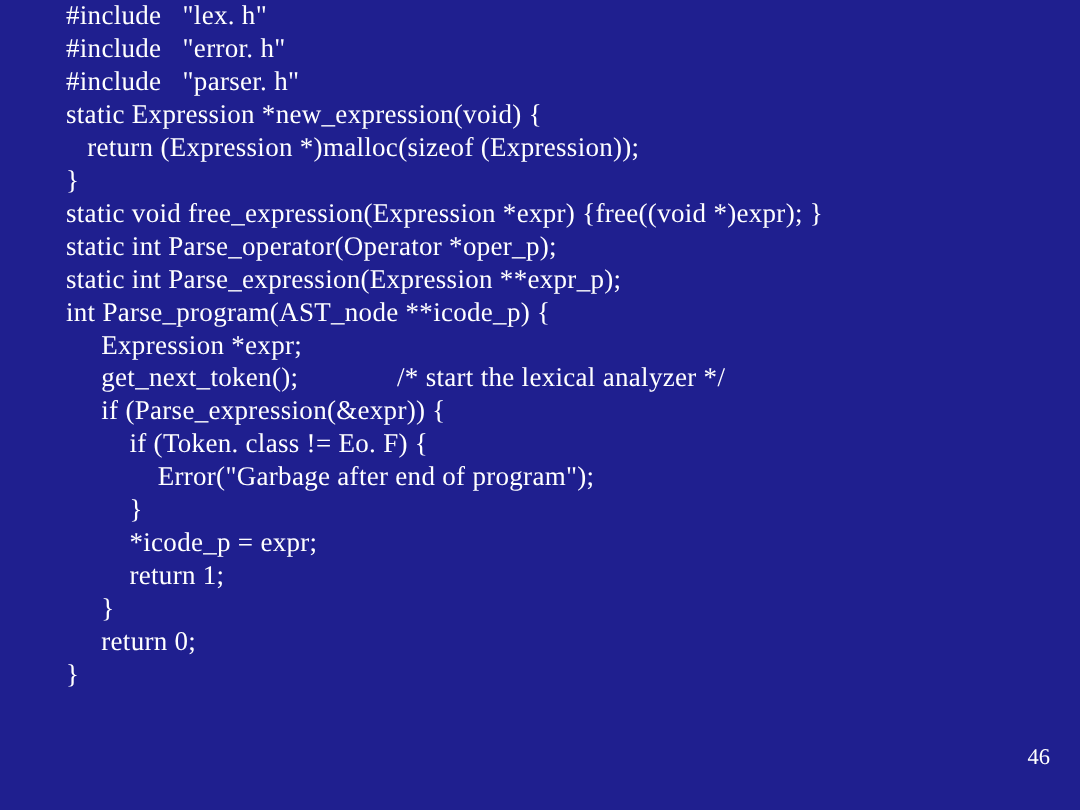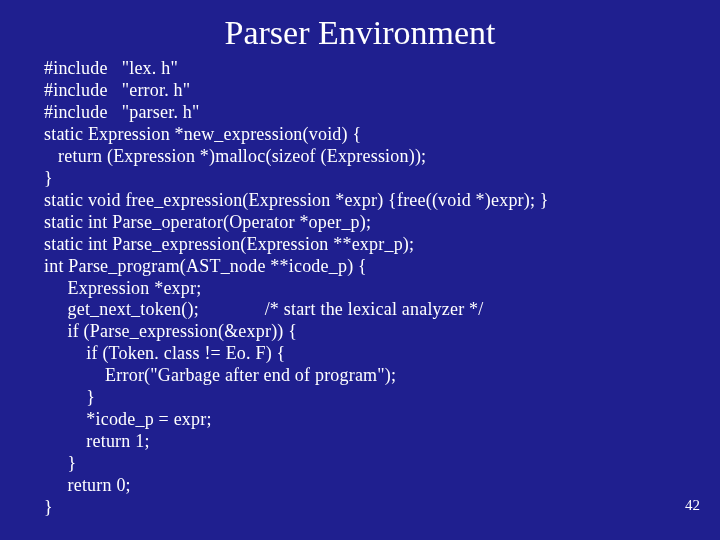--- a/index.html
+++ b/index.html
@@ -41,21 +41,20 @@
     right: 20px;
     bottom: 26px;
     font-size: 15px;
     color: #ffffff;
   }
 </style>
 </head>
 <body>
 
 <div class="slide">
-  <div class="title">Parser Environment</div>
   <div class="code">#include   "lex. h"
 #include   "error. h"
 #include   "parser. h"
 static Expression *new_expression(void) {
    return (Expression *)malloc(sizeof (Expression));
 }
 static void free_expression(Expression *expr) {free((void *)expr); }
 static int Parse_operator(Operator *oper_p);
 static int Parse_expression(Expression **expr_p);
 int Parse_program(AST_node **icode_p) {
@@ -63,14 +62,14 @@
      get_next_token();              /* start the lexical analyzer */
      if (Parse_expression(&amp;expr)) {
          if (Token. class != Eo. F) {
              Error("Garbage after end of program");
          }
          *icode_p = expr;
          return 1;
      }
      return 0;
 }</div>
-  <div class="pagenum">42</div>
+  <div class="pagenum">46</div>
 </div>
 
 </body></html>

